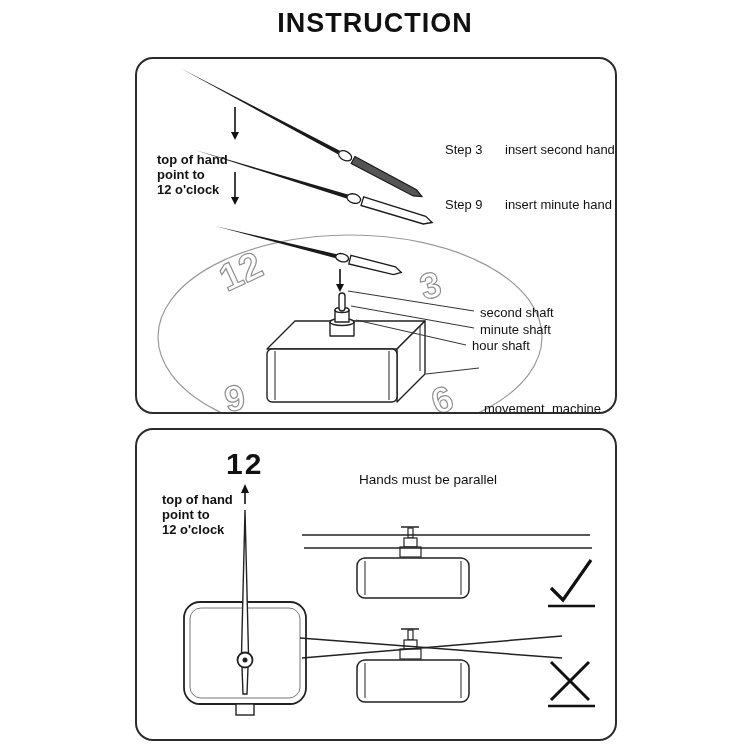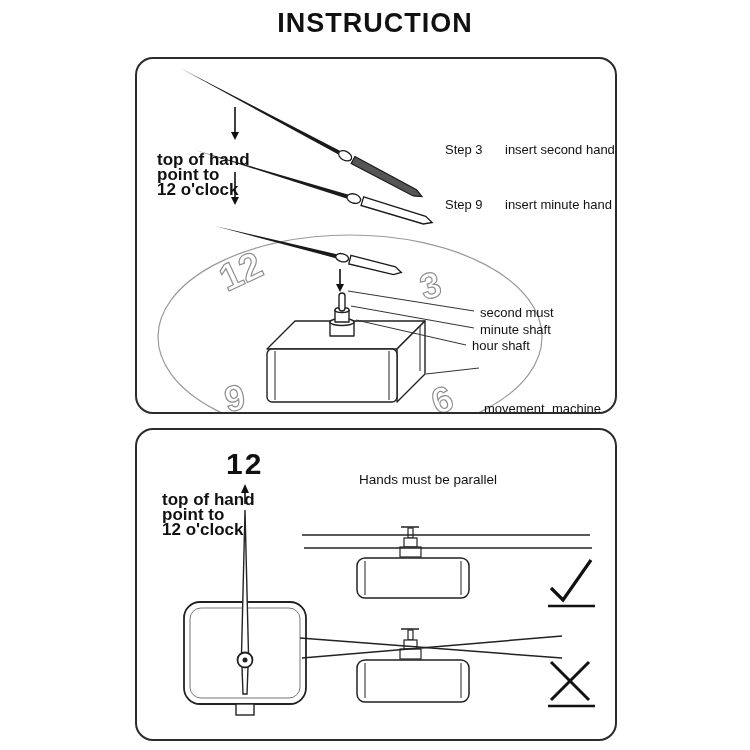--- a/index.html
+++ b/index.html
@@ -6,21 +6,21 @@
   html,body { width:750px; height:750px; background:#fff; }
   body { font-family:"Liberation Sans", sans-serif; color:#111; }
   .page { position:relative; width:750px; height:750px; background:#fff; overflow:hidden;padding-left:10px; }
   .title { position:absolute; left:0; right:0; top:8px; text-align:center;
            font-size:27px; font-weight:bold; letter-spacing:1px; color:#111; }
   .panel { position:absolute; border:2px solid #2b2b2b; border-radius:18px;
            background:#fff; overflow:hidden; }
   .panel1 { left:135px; top:57px;  width:482px; height:357px; }
   .panel2 { left:135px; top:428px; width:482px; height:313px; }
   .panel svg { position:absolute; left:0; top:0; display:block; }
-  .note { position:absolute; font-size:17px; font-weight:bold; line-height:15px; color:#111; }
+  .note { position:absolute; font-size:13px; font-weight:bold; line-height:15px; color:#111; }
   .p1-note { left:20px; top:93px; }
   .p2-note { left:25px; top:62px; }
   .note-line { display:block; }
   .step { position:absolute; left:308px; display:flex; font-size:13px; color:#111; white-space:pre; }
   .step-label { display:inline-block; width:60px; }
   .callout { position:absolute; font-size:13px; color:#111; white-space:pre; }
   .co-second  { left:343px; top:246px; }
   .co-minute  { left:343px; top:263px; }
   .co-hour    { left:335px; top:279px; }
   .co-machine { left:347px; top:302px;margin-top:40px; }
@@ -106,21 +106,21 @@
 
     <div class="step" style="top:83px">
       <span class="step-label">Step 3</span>
       <span class="step-text">insert second hand</span>
     </div>
     <div class="step" style="top:138px">
       <span class="step-label">Step 9</span>
       <span class="step-text">insert minute hand</span>
     </div>
 
-    <span class="callout co-second">second must</span>
+    <span class="callout co-second">second shaft</span>
     <span class="callout co-minute">minute shaft</span>
     <span class="callout co-hour">hour shaft</span>
     <span class="callout co-machine">movement  machine</span>
   </section>
 
   <section class="panel panel2">
 
     <svg viewBox="0 0 482 313" width="482" height="313">
 
       <g>

